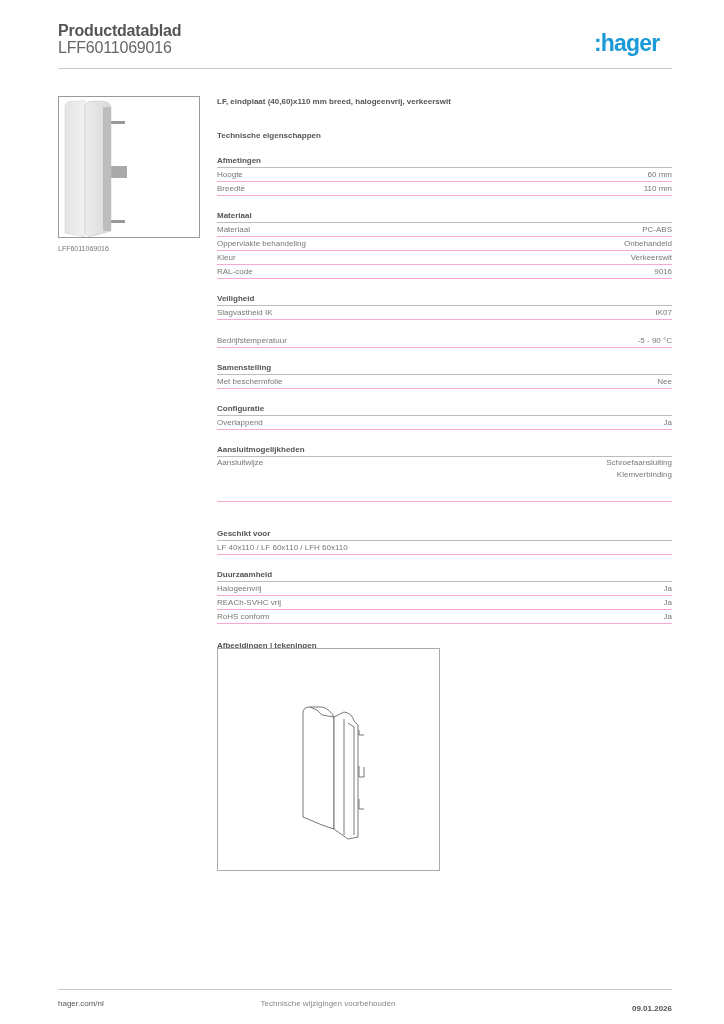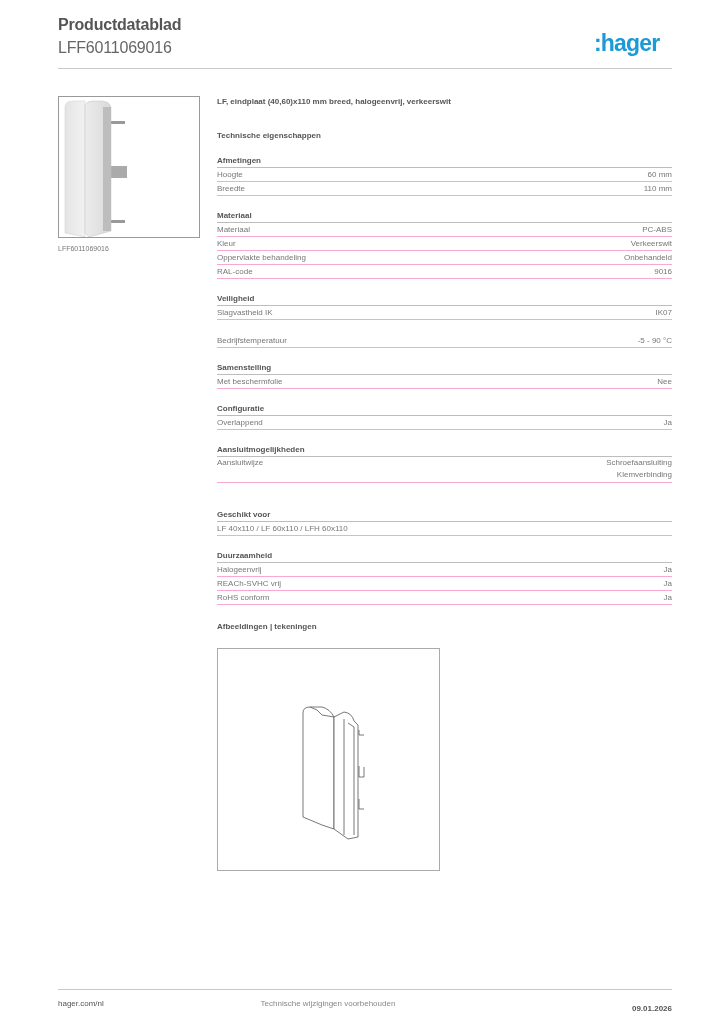--- a/index.html
+++ b/index.html
@@ -1,30 +1,30 @@
 <!DOCTYPE html>
 <html><head>
 <meta charset="utf-8">
 <style>
   html, body { margin: 0; padding: 0; background: #ffffff; }
   body { width: 724px; height: 1024px; position: relative; font-family: "Liberation Sans", sans-serif; color: #555; overflow: hidden; }
-  .doc-title { position: absolute; left: 58px; top: 16px; font-size: 16px; font-weight: bold; color: #555; letter-spacing: -0.2px; }
+  .doc-title { position: absolute; left: 58px; top: 22px; font-size: 16px; font-weight: bold; color: #555; letter-spacing: -0.2px; }
   .doc-sub { position: absolute; left: 58px; top: 39px; font-size: 16px; color: #666; letter-spacing: -0.2px; }
   .logo { position: absolute; left: 594px; top: 30px; font-size: 23px; font-weight: bold; color: #1a9ad6; letter-spacing: -0.8px; }
   .header-rule { position: absolute; left: 58px; top: 68px; width: 614px; height: 1px; background: #c8c8c8; }
   .thumb { position: absolute; left: 58px; top: 96px; width: 142px; height: 142px; border: 1px solid #999; box-sizing: border-box; background: #fff; }
   .thumb-caption { position: absolute; left: 58px; top: 245px; font-size: 7px; color: #777; }
   .main { position: absolute; left: 217px; top: 96px; width: 455px; }
   .product-desc { font-size: 8px; font-weight: bold; color: #555; height: 11px; line-height: 11px; }
   .tech-title { margin-top: 23px; font-size: 8px; font-weight: bold; color: #555; line-height: 11px; }
   .section { margin-top: 14px; }
   .sec-head { font-size: 8px; font-weight: bold; color: #555; line-height: 11px; height: 12px; border-bottom: 1px solid #bdbdbd; }
   .row { display: flex; justify-content: space-between; font-size: 8px; color: #777; line-height: 13px; border-bottom: 1px solid #f9a8d4; }
   .row .val { text-align: right; }
-  .row.tall { line-height: 12px; padding-bottom: 1px; }
+  .row.tall { line-height: 12px; padding-bottom: 20px; }
   .section.gap-lg { margin-top: 26px; }
   .images-title { margin-top: 16px; font-size: 8px; font-weight: bold; color: #555; line-height: 11px; }
   .drawing { position: absolute; left: 217px; top: 648px; width: 223px; height: 223px; border: 1px solid #aaa; box-sizing: border-box; background: #fff; }
   .footer-rule { position: absolute; left: 58px; top: 989px; width: 614px; height: 1px; background: #c8c8c8; }
   .footer-left { position: absolute; left: 58px; top: 999px; font-size: 8px; font-weight: normal; color: #555; }
   .footer-center { position: absolute; left: 0; width: 656px; text-align: center; top: 999px; font-size: 8px; color: #888; }
   .footer-right { position: absolute; right: 52px; top: 1004px; font-size: 8px; font-weight: bold; color: #555; padding-left: 15px; }
 </style>
 </head>
 <body>
@@ -72,26 +72,26 @@
       </div>
   </div>
 
   <div class="section">
     <div class="sec-head">Materiaal</div>
     <div class="row">
         <span>Materiaal</span>
         <span class="val">PC-ABS</span>
       </div>
     <div class="row">
+        <span>Oppervlakte behandeling</span>
+        <span class="val">Onbehandeld</span>
+      </div>
+    <div class="row">
         <span>Kleur</span>
         <span class="val">Verkeerswit</span>
-      </div>
-    <div class="row">
-        <span>Oppervlakte behandeling</span>
-        <span class="val">Onbehandeld</span>
       </div>
     <div class="row">
         <span>RAL-code</span>
         <span class="val">9016</span>
       </div>
   </div>
 
   <div class="section">
     <div class="sec-head">Veiligheid</div>
     <div class="row">

